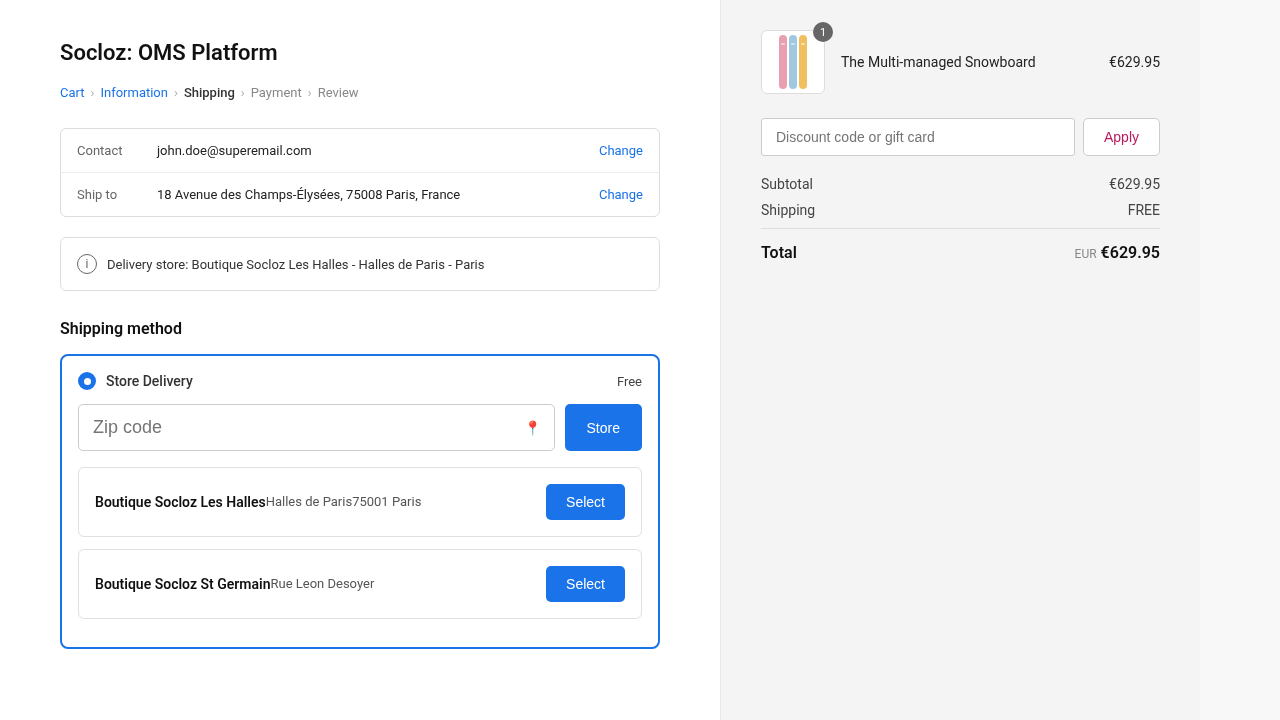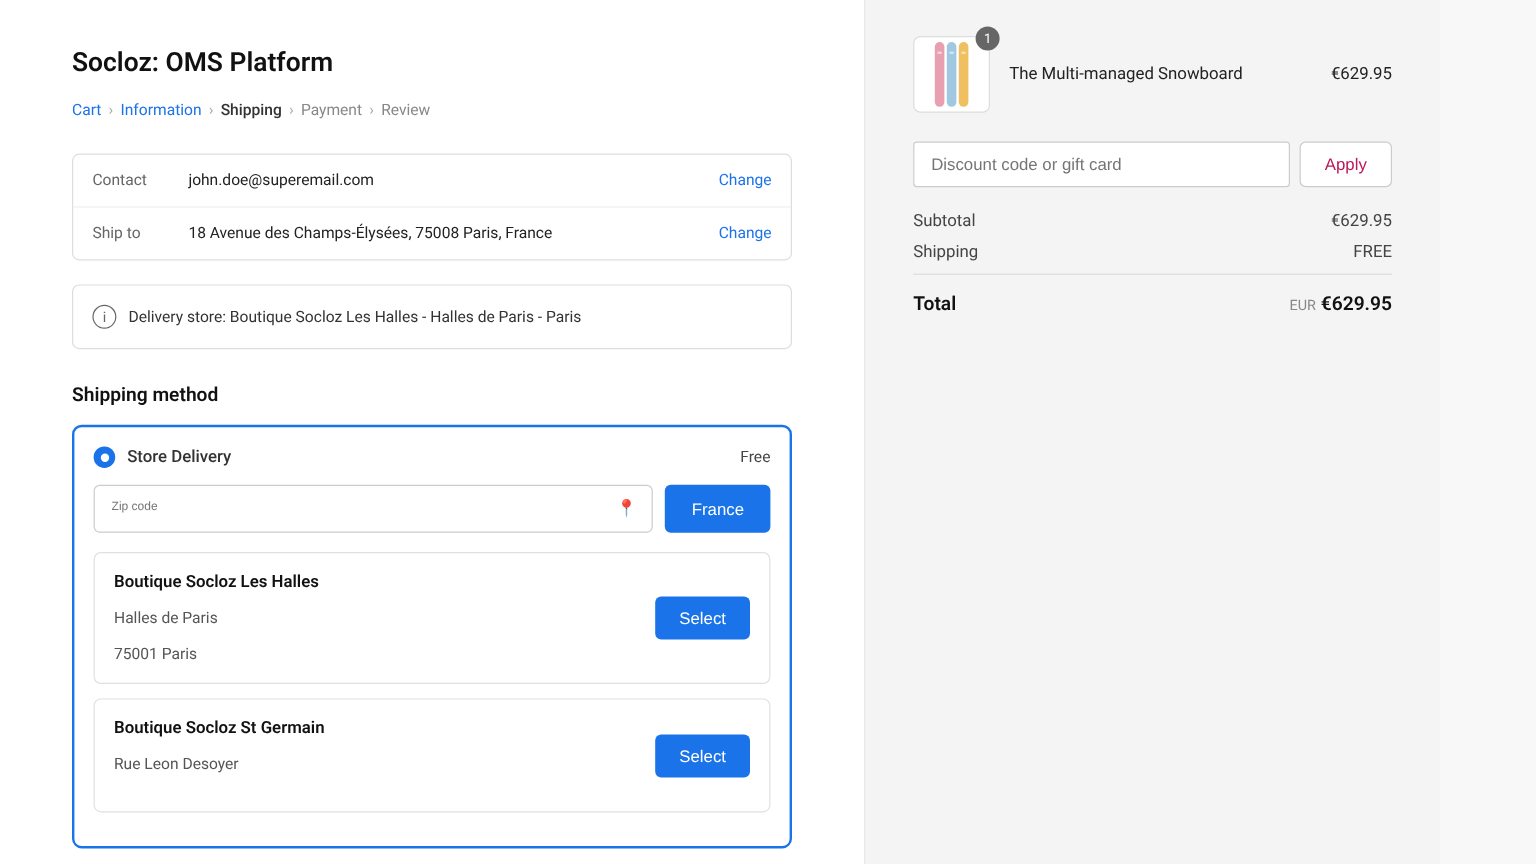--- a/index.html
+++ b/index.html
@@ -161,21 +161,21 @@
       border: 1px solid #ccc;
       border-radius: 5px;
       overflow: hidden;
       background: #fff;
     }
     .zip-input {
       width: 100%;
       padding: 12px 40px 12px 14px;
       border: none;
       outline: none;
-      font-size: 10px;
+      font-size: 18px;
       color: #999;
       background: transparent;
     }
     .zip-icon {
       position: absolute;
       right: 12px;
       top: 50%;
       transform: translateY(-50%);
       color: #aaa;
       font-size: 14px;
@@ -195,22 +195,22 @@
       border-radius: 6px;
       padding: 16px;
       margin-bottom: 12px;
       background: #fff;
       display: flex;
       align-items: center;
       justify-content: space-between;
     }
     .store-info {
       display: flex;
-      flex-direction: column;
-      gap: 15px;
+      flex-direction: row;
+      gap: 0;
     }
     .store-name {
       font-size: 14px;
       font-weight: 600;
       color: #111;
     }
     .store-sub {
       font-size: 13px;
       color: #555;
     }
@@ -374,21 +374,21 @@
         <span class="shipping-label">Store Delivery</span>
       </div>
       <span class="free-badge">Free</span>
     </div>
 
     <div class="zip-row">
       <div class="zip-input-wrap">
         <input class="zip-input" type="text" placeholder="Zip code" style="">
         <span class="zip-icon">📍</span>
       </div>
-      <button class="search-btn">France</button>
+      <button class="search-btn">Store</button>
     </div>
 
     <div class="store-card">
       <div class="store-info">
         <span class="store-name">Boutique Socloz Les Halles</span>
         <span class="store-sub">Halles de Paris</span>
         <span class="store-zip">75001 Paris</span>
       </div>
       <button class="select-btn">Select</button>
     </div>

